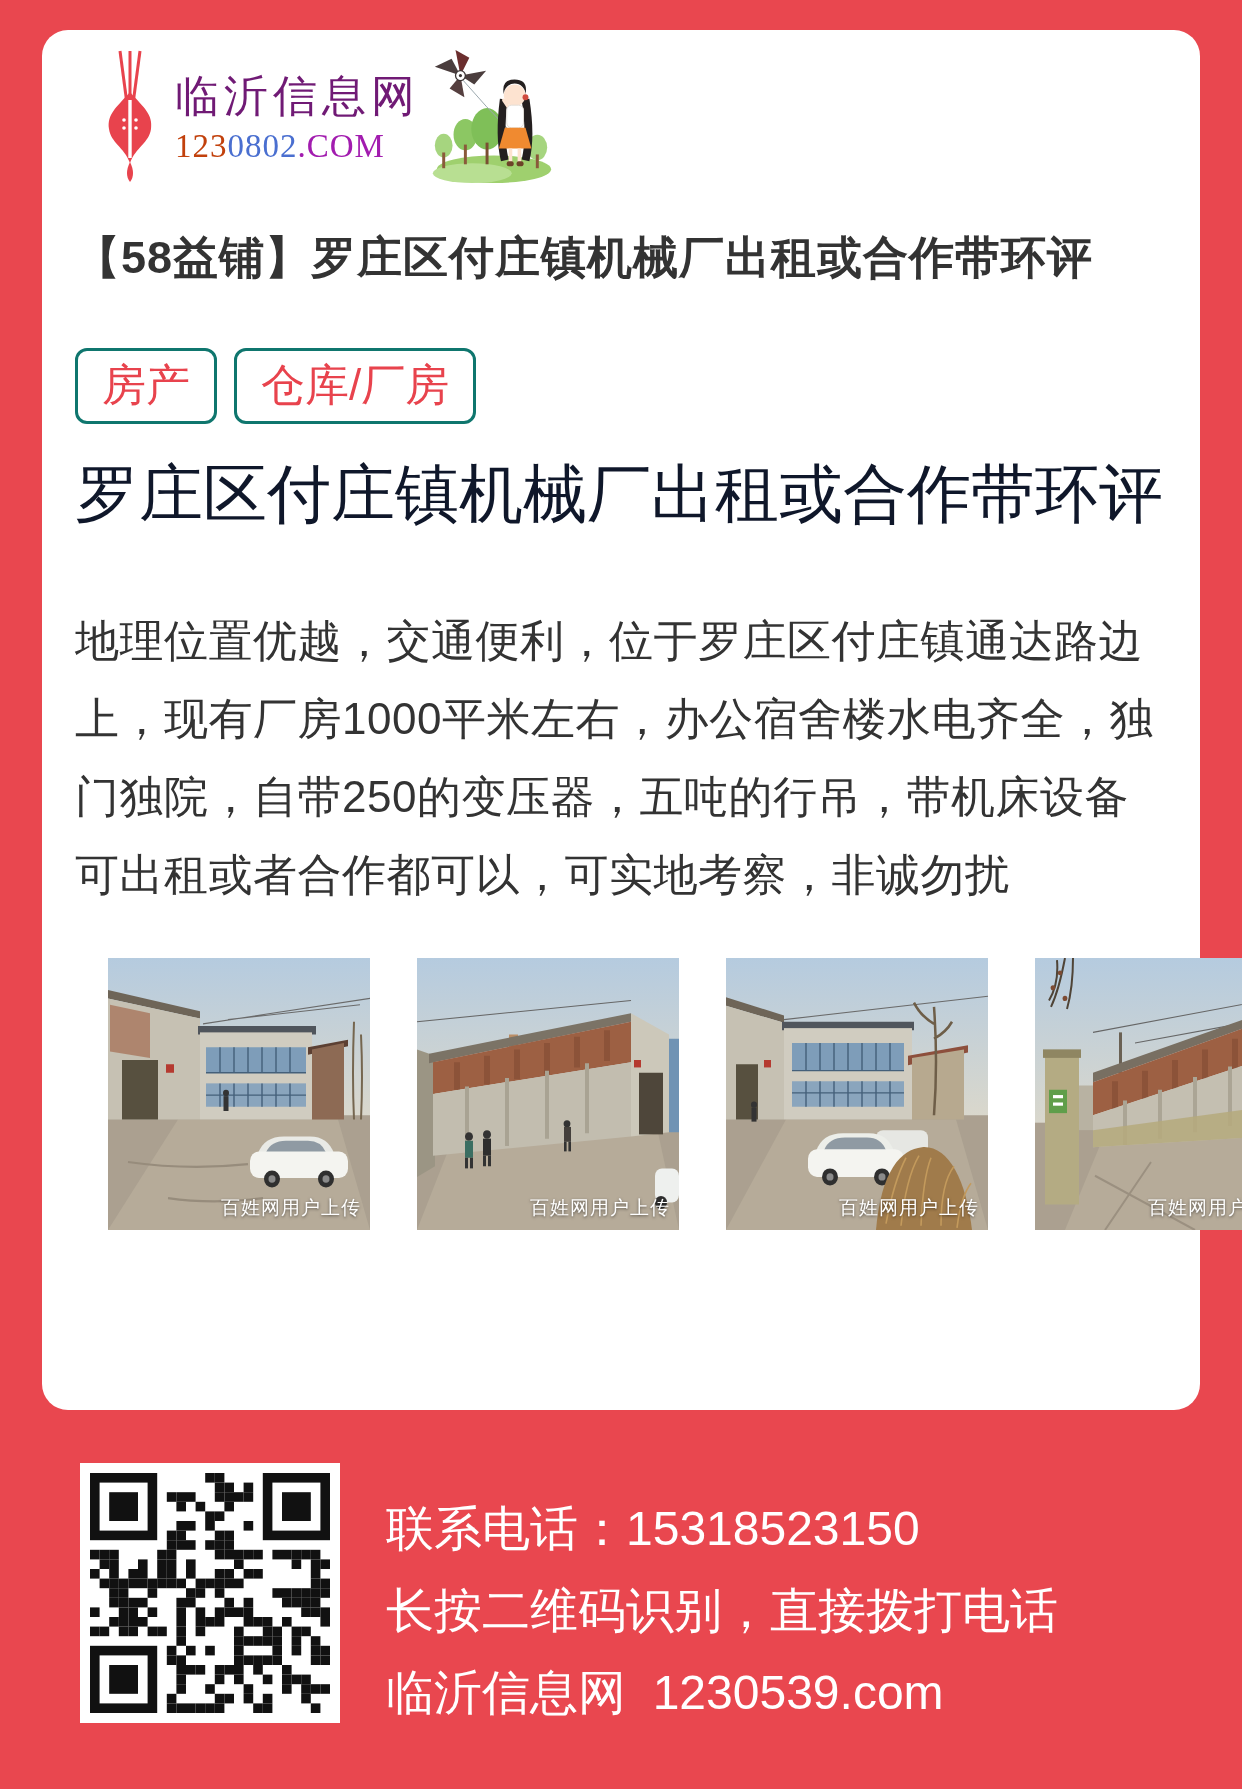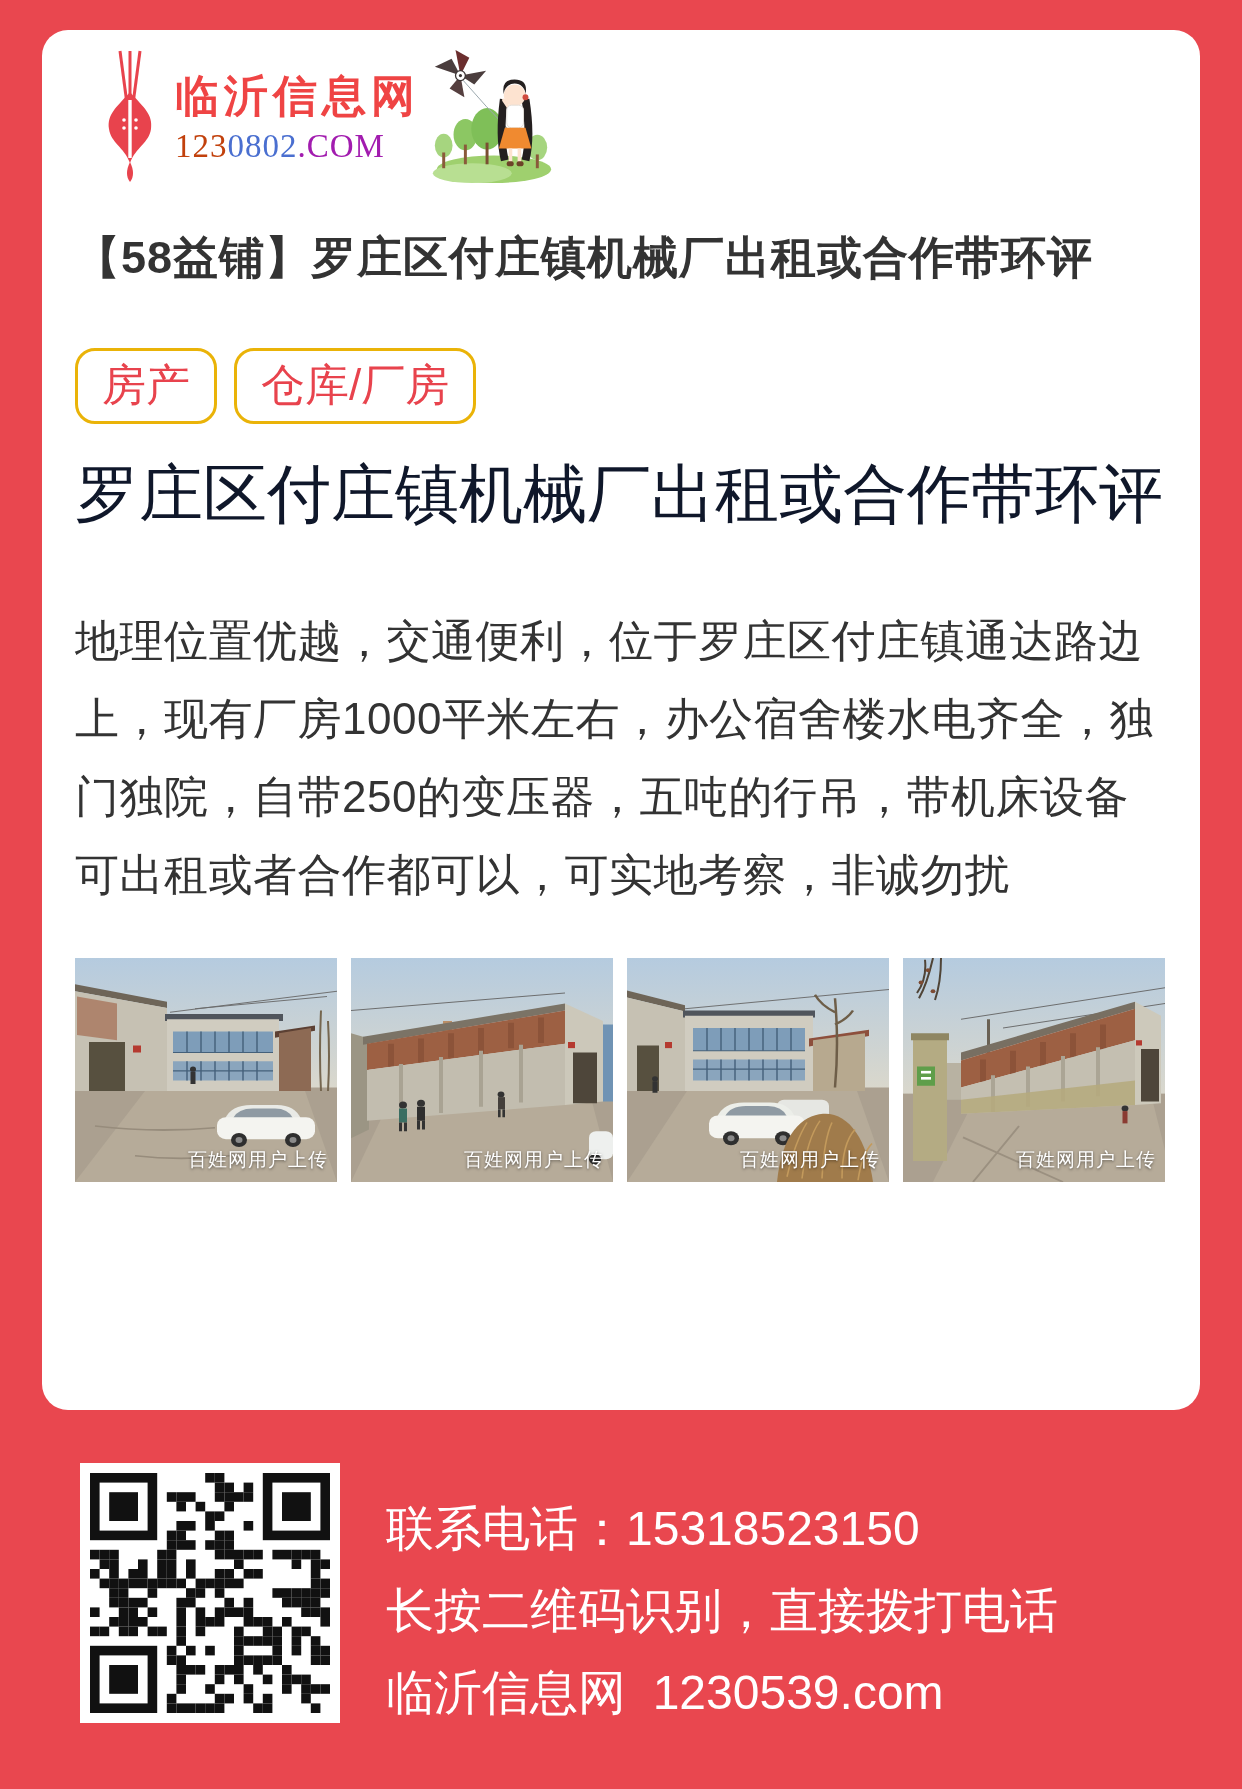--- a/index.html
+++ b/index.html
@@ -14,49 +14,49 @@
   
   .card {
     position:absolute; left:42px; top:30px; width:1158px; height:1380px;
     background:#fff; border-radius:26px; padding:16px 33px 0 33px;
   }
 
   
   .logo-row { display:flex; align-items:center; height:140px; }
   .logo-mark { width:58px; height:132px; margin-left:26px; flex:0 0 auto; }
   .logo-text { margin-left:16px; }
-  .site-name { font-size:44px; font-weight:bold; color:#ef4444; letter-spacing:5px; font-family:"Liberation Serif", serif; }
+  .site-name { font-size:44px; font-weight:normal; color:#701a75; letter-spacing:5px; font-family:"Liberation Serif", serif; }
   .site-url  { font-size:33px; margin-top:2px; font-family:"Liberation Serif", serif; letter-spacing:1px; }
   .url-red  { color:#c2410c; }
   .url-blue { color:#4a6fd0; }
   .url-gray { color:#a21caf; }
   .mascot { width:134px; height:136px; margin-left:4px; flex:0 0 auto; }
 
   .title {
     margin:26px 0 0 0; font-size:45px; line-height:92px;
     font-weight:bold; color:#333; letter-spacing:1px;
   }
 
   .tags { margin-top:44px; display:flex; gap:17px; }
   .tag {
-    border:3px solid #eab308; color:#e8434d; border-radius:20px;
+    border:3px solid #0f766e; color:#e8434d; border-radius:12px;
     font-size:44px; line-height:1; padding:12px 24px 14px 24px;
     background:#fff; cursor:pointer; white-space:nowrap;
   }
 
   .summary { margin:40px 0 0 0; font-size:64px; line-height:60px; color:#0f172a; }
 
   .description {
     margin:78px 0 0 0; font-size:44px; line-height:78px; color:#333;
     letter-spacing:0.5px;
   }
 
   
   .photos { margin-top:44px; display:flex; gap:14px; }
-  .photo { position:relative; width:262px; height:224px; overflow:hidden; flex:0 0 auto; background:#000000; }
+  .photo { position:relative; width:262px; height:272px; overflow:hidden; flex:0 0 auto; background:#000000;margin-left:33px; }
   .photo svg { width:100%; height:100%; display:block; }
   .watermark {
     position:absolute; right:9px; bottom:9px; color:#fff; font-size:19px;
     text-shadow:0 1px 3px rgba(0,0,0,.55); letter-spacing:1px;
   }
 
   
   .footer { position:absolute; left:80px; top:1463px; display:flex; }
   .qr-box { width:260px; height:260px; background:#fff; padding:10px; flex:0 0 auto; }
   .qr-box svg { width:100%; height:100%; display:block; }

